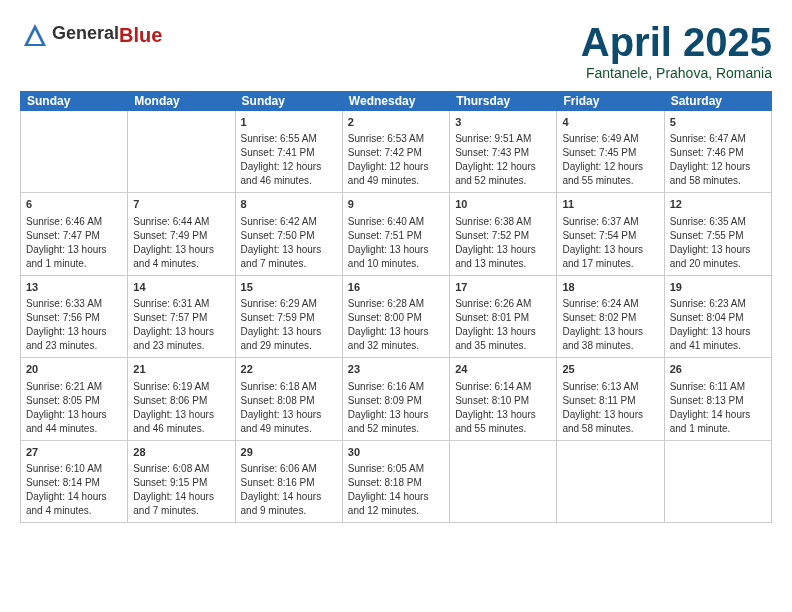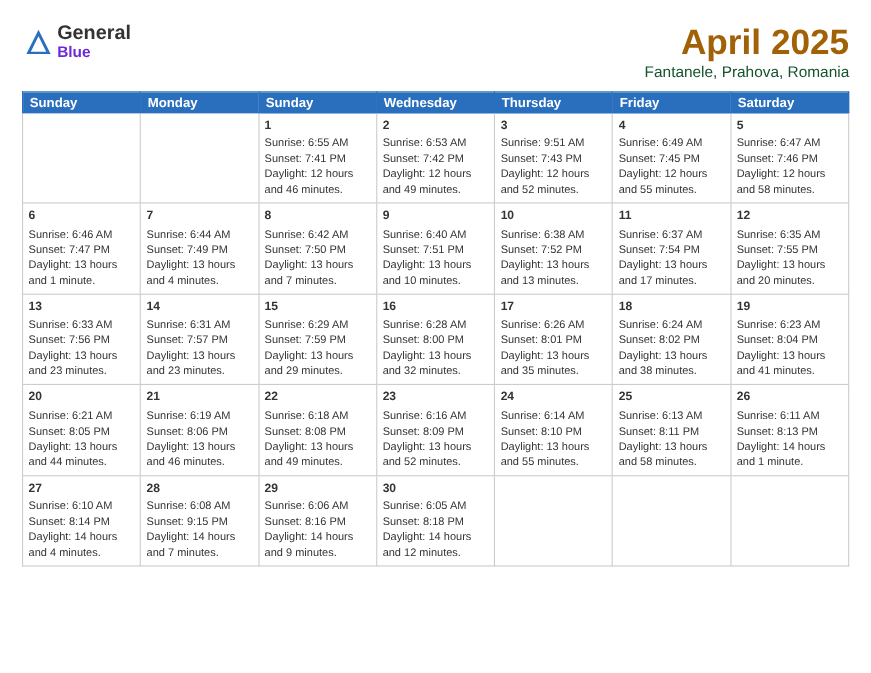--- a/index.html
+++ b/index.html
@@ -15,45 +15,44 @@
       justify-content: space-between;
       align-items: flex-start;
       margin-bottom: 10px;
     }
     .logo {
       display: flex;
       align-items: center;
     }
     .logo-text {
       display: flex;
-      flex-direction: column;
       line-height: 1.1;
     }
     .logo-general {
       font-size: 18px;
       font-weight: bold;
       color: #333;
     }
     .logo-blue {
-      font-size: 14px;
-      font-weight: bold;
-      color: #6d28d9;
+      font-size: 20px;
+      font-weight: bold;
+      color: #b91c1c;
     }
     .logo-icon {
       width: 30px;
       height: 30px;
       margin-right: 2px;
     }
     .title-block {
       text-align: right;
     }
     .main-title {
-      font-size: 32px;
-      font-weight: bold;
-      color: #a16207;
+      font-size: 40px;
+      font-weight: bold;
+      color: #0c4a6e;
     }
     .subtitle {
       font-size: 14px;
       color: #14532d;
     }
     .calendar {
       width: 100%;
       border-collapse: collapse;
       font-size: 10.5px;
     }

